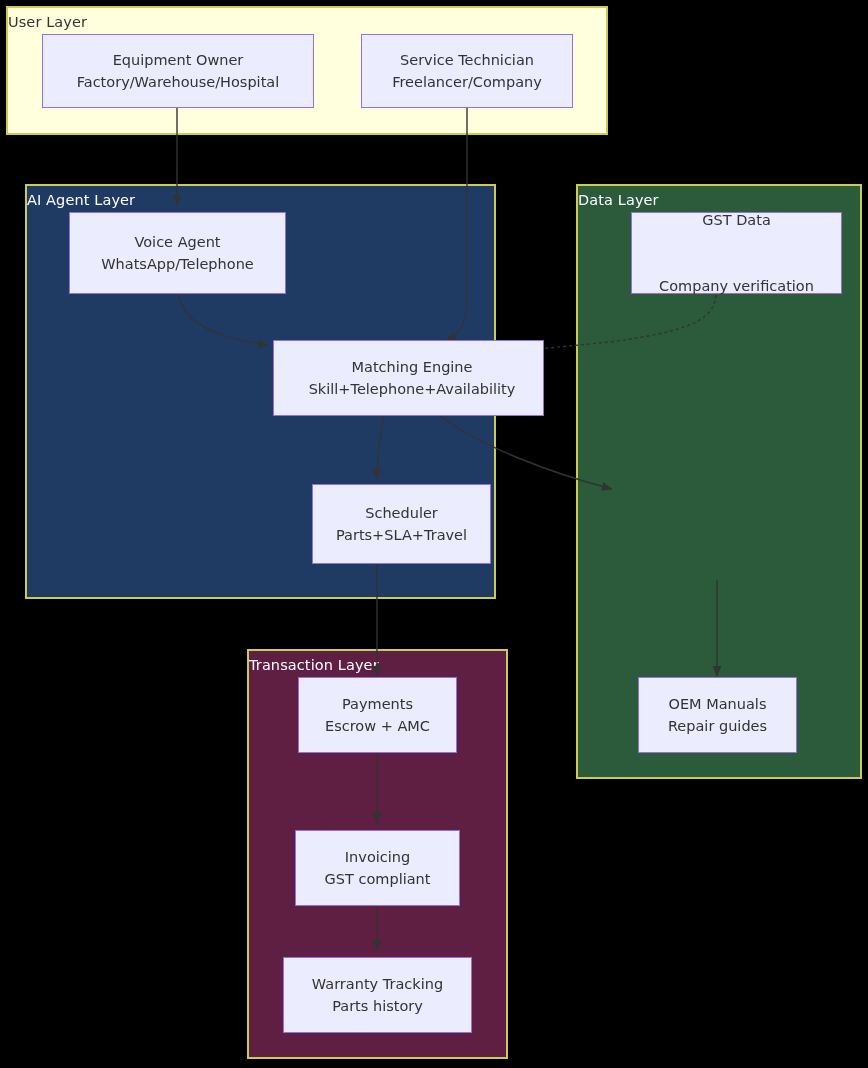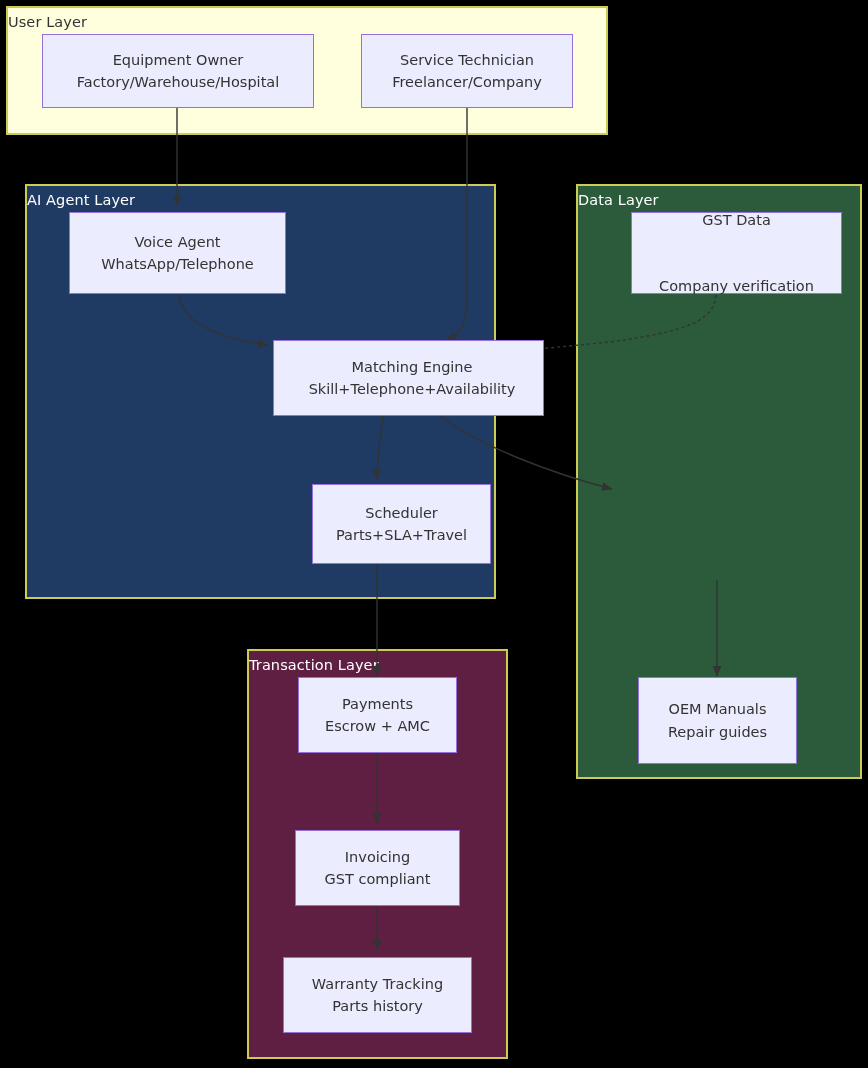--- a/index.html
+++ b/index.html
@@ -171,21 +171,21 @@
     <span class="l1">Scheduler</span>
     <span class="l2">Parts+SLA+Travel</span>
   </div>
 
   <div class="node" style="left:631px; top:212px; width:211px; height:82px;gap:44px;">
     <span class="l1">GST Data</span>
     <span class="l2">Company verification</span>
   </div>
 
 
-  <div class="node" style="left:638px; top:677px; width:159px; height:87px;">
+  <div class="node" style="left:638px; top:677px; width:159px; height:76px;">
     <span class="l1">OEM Manuals</span>
     <span class="l2">Repair guides</span>
   </div>
 
   <div class="node" style="left:298px; top:677px; width:159px; height:76px;">
     <span class="l1">Payments</span>
     <span class="l2">Escrow + AMC</span>
   </div>
 
   <div class="node" style="left:295px; top:830px; width:165px; height:76px;">

